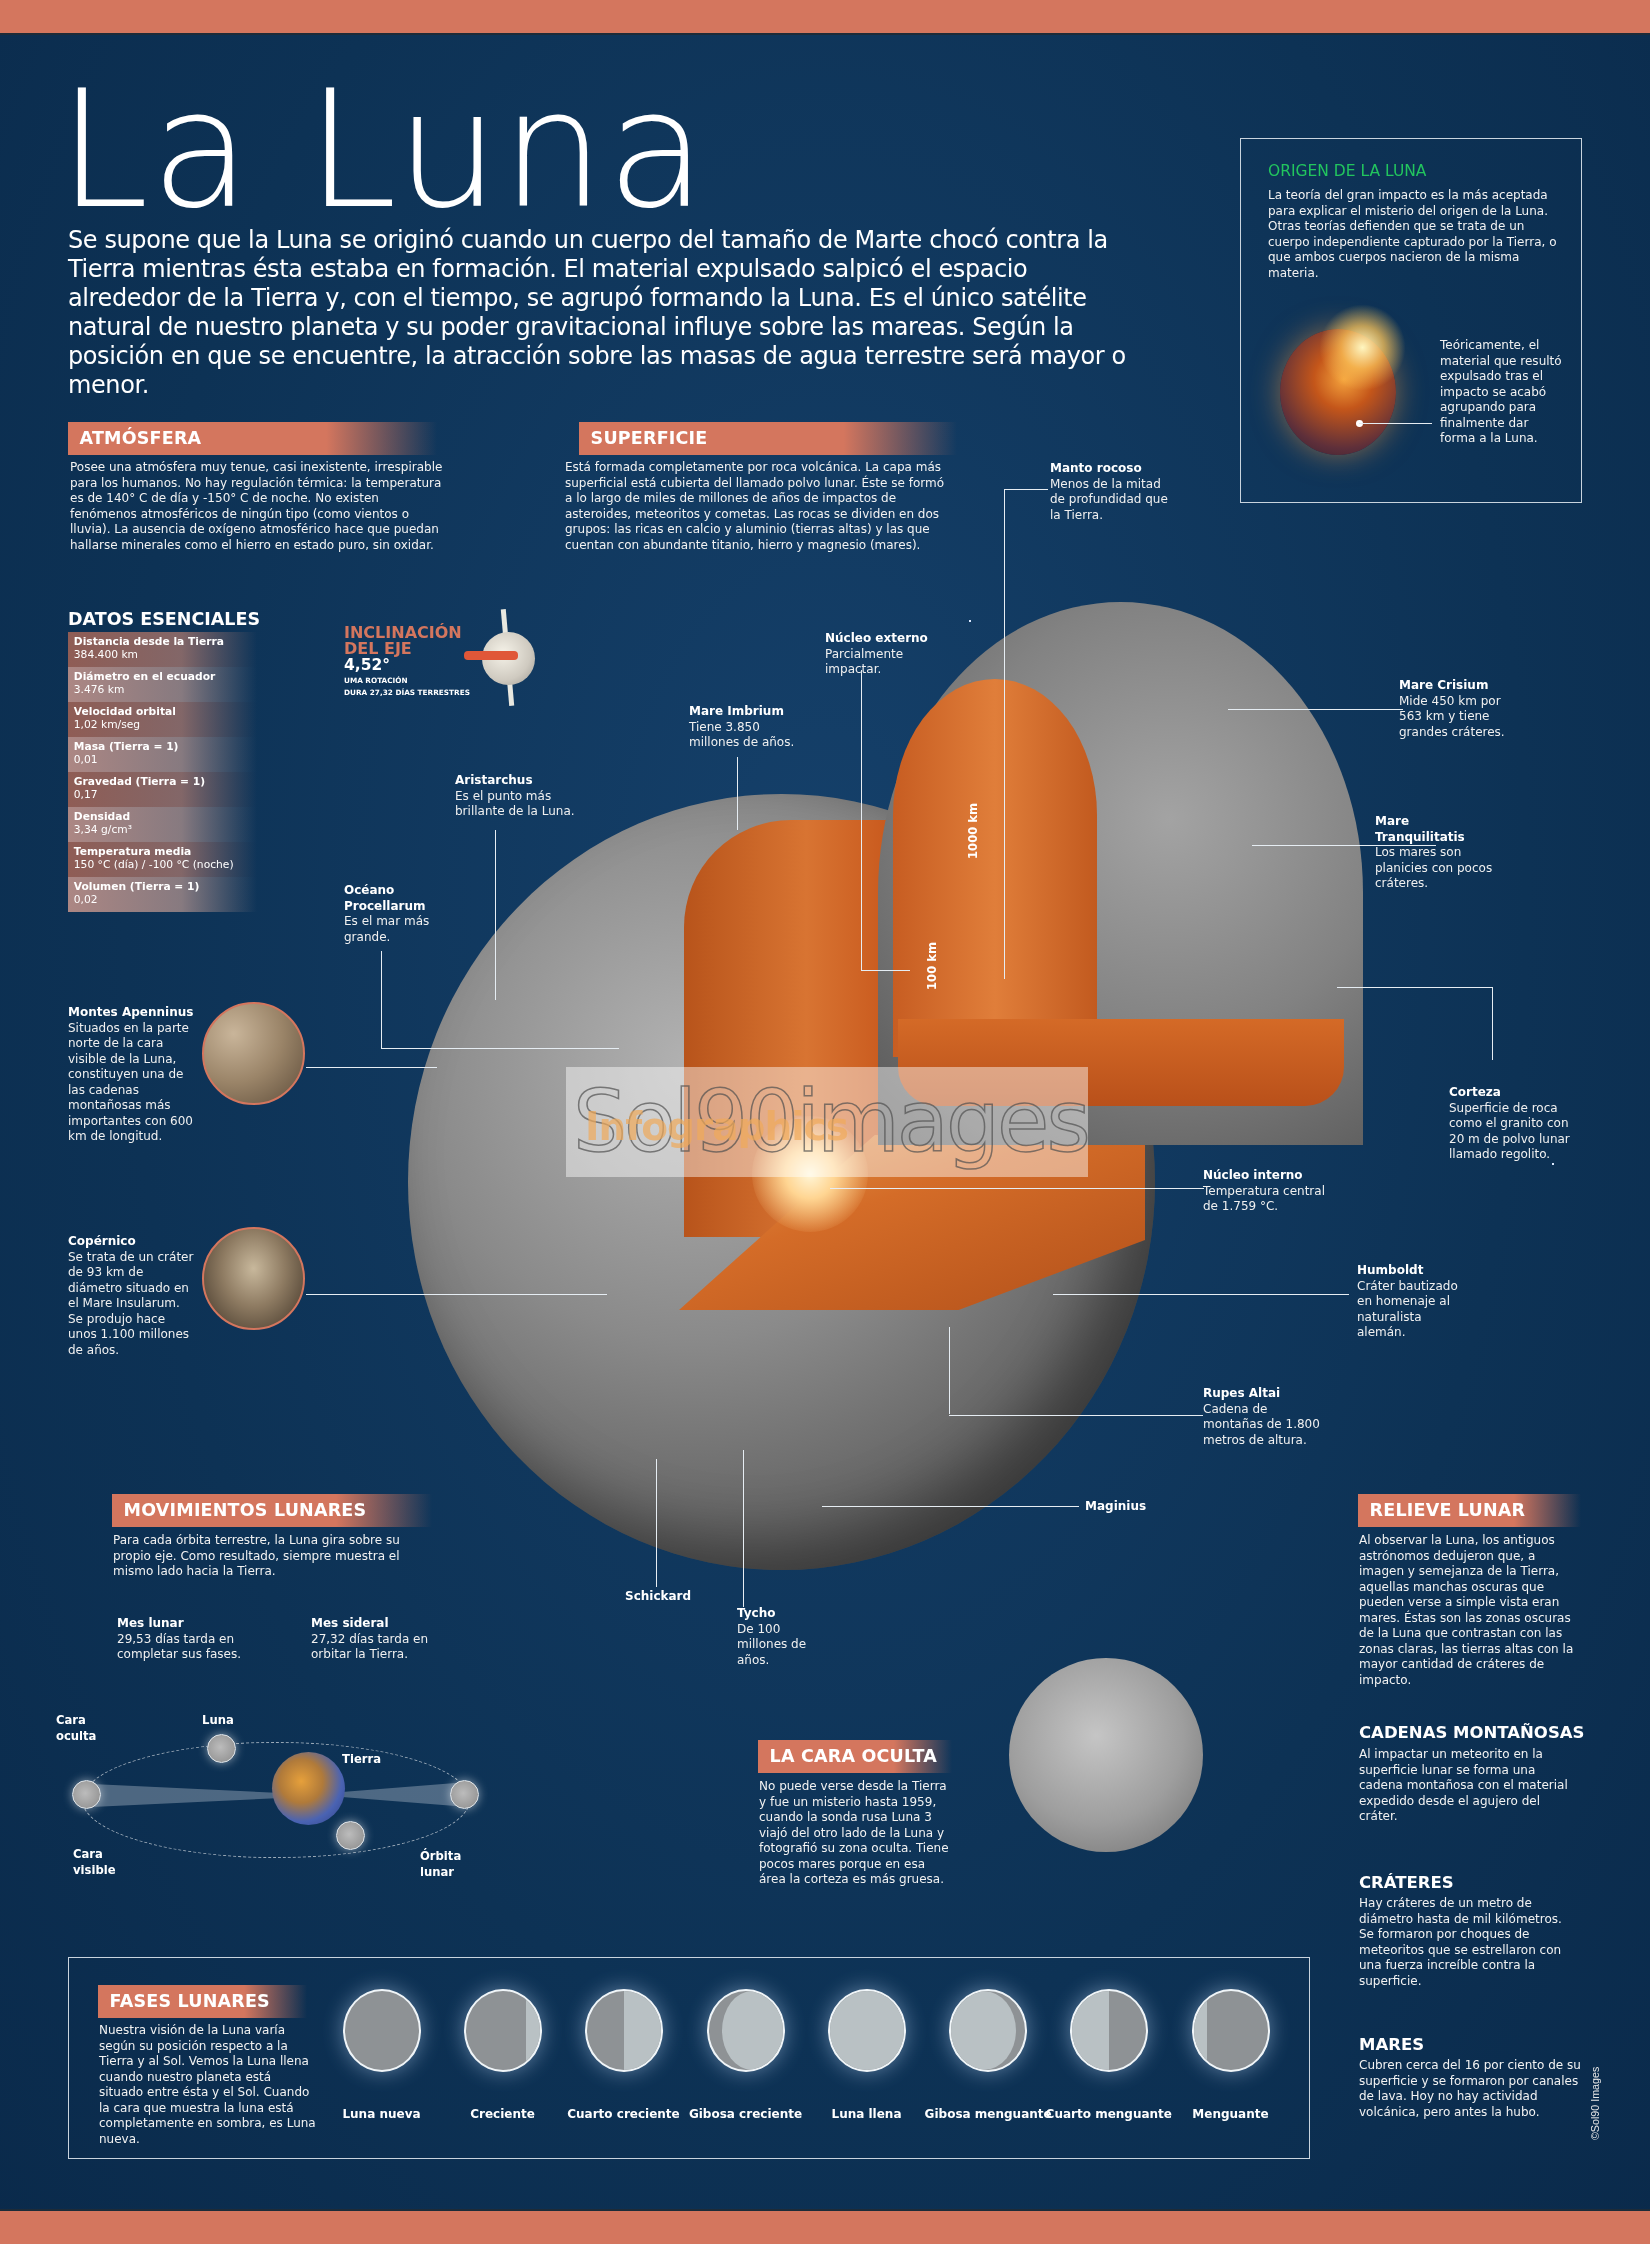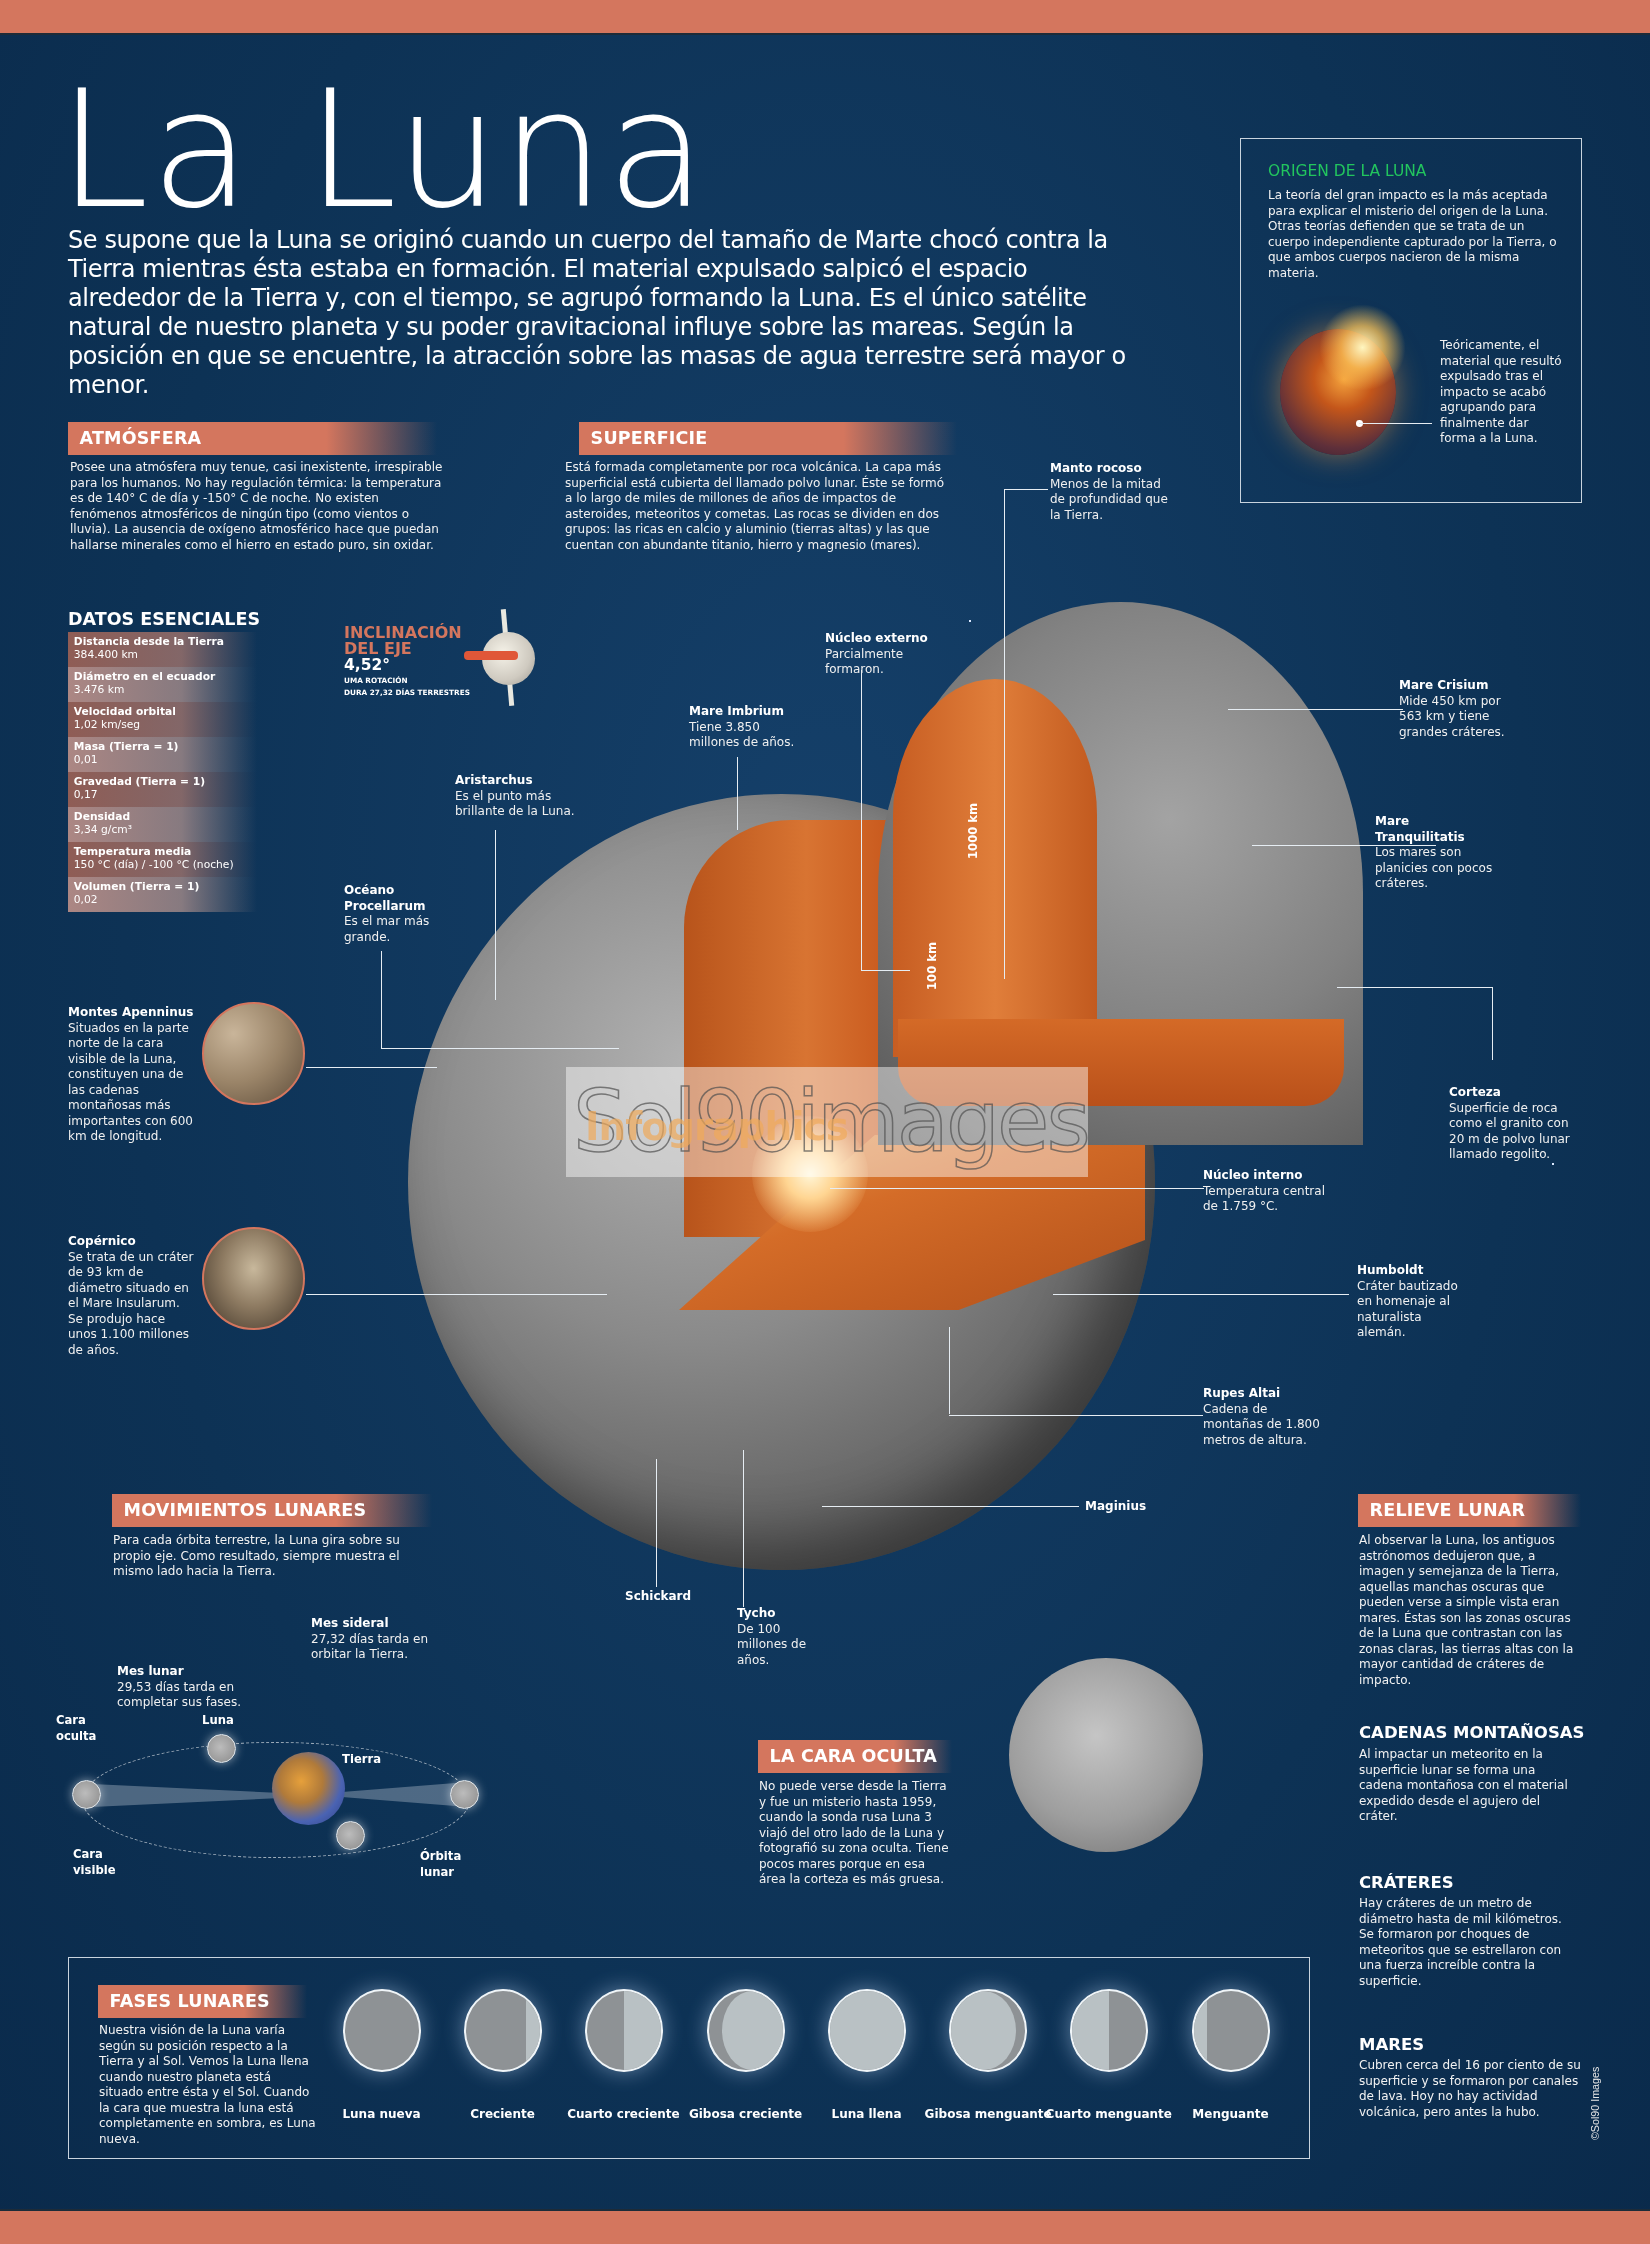--- a/index.html
+++ b/index.html
@@ -225,21 +225,21 @@
 <div class="leader" style="left:743px; top:1450px; width:1px; height:157px;"></div>
 <div class="leader" style="left:306px; top:1067px; width:131px; height:1px;"></div>
 <div class="leader" style="left:306px; top:1294px; width:301px; height:1px;"></div>
 
 <div class="abs" style="left:1050px; top:461px; width:126px;">
   <div class="label-title">Manto rocoso</div>
   <div class="label-text">Menos de la mitad de profundidad que la Tierra.</div>
 </div>
 <div class="abs" style="left:825px; top:631px; width:107px;">
   <div class="label-title">Núcleo externo</div>
-  <div class="label-text">Parcialmente formaron.</div>
+  <div class="label-text">Parcialmente impactar.</div>
 </div>
 <div class="abs" style="left:689px; top:704px; width:116px;">
   <div class="label-title">Mare Imbrium</div>
   <div class="label-text">Tiene 3.850 millones de años.</div>
 </div>
 <div class="abs" style="left:455px; top:773px; width:126px;">
   <div class="label-title">Aristarchus</div>
   <div class="label-text">Es el punto más brillante de la Luna.</div>
 </div>
 <div class="abs" style="left:344px; top:883px; width:97px;">
@@ -282,21 +282,21 @@
 </div>
 <div class="photo-circle photo-apen"></div>
 <div class="abs" style="left:68px; top:1234px; width:126px;">
   <div class="label-title">Copérnico</div>
   <div class="label-text">Se trata de un cráter de 93 km de diámetro situado en el Mare Insularum. Se produjo hace unos 1.100 millones de años.</div>
 </div>
 <div class="photo-circle photo-cop"></div>
 
 <div class="section-head" style="left:112px; top:1494px; width:320px;">MOVIMIENTOS LUNARES</div>
 <p class="abs body-text" style="left:113px; top:1533px; width:320px;">Para cada órbita terrestre, la Luna gira sobre su propio eje. Como resultado, siempre muestra el mismo lado hacia la Tierra.</p>
-<div class="abs" style="left:117px; top:1616px; width:136px;margin-top:48px;">
+<div class="abs" style="left:117px; top:1616px; width:136px;">
   <div class="label-title">Mes lunar</div>
   <div class="label-text">29,53 días tarda en completar sus fases.</div>
 </div>
 <div class="abs" style="left:311px; top:1616px; width:126px;">
   <div class="label-title">Mes sideral</div>
   <div class="label-text">27,32 días tarda en orbitar la Tierra.</div>
 </div>
 
 <div class="abs orbit-ellipse"></div>
 <div class="beam" style="left:92px; top:1784px; width:194px; height:23px; clip-path: polygon(0 0, 100% 40%, 100% 60%, 0 100%);"></div>

